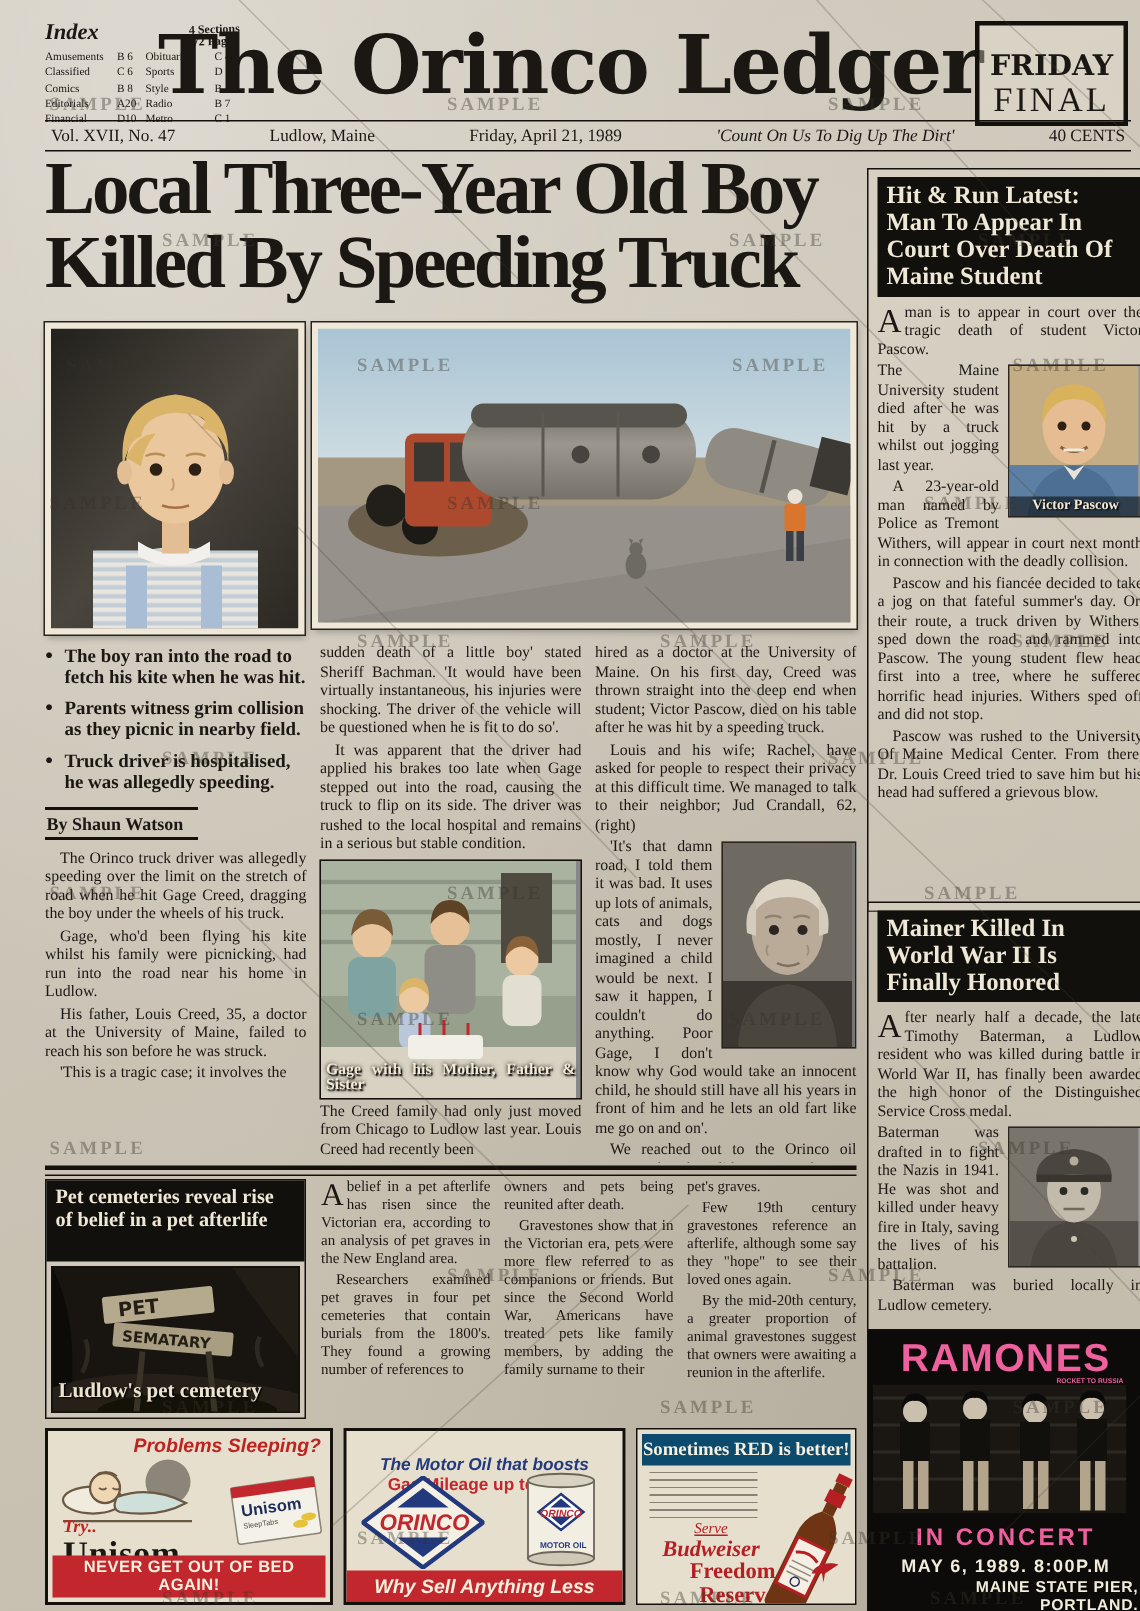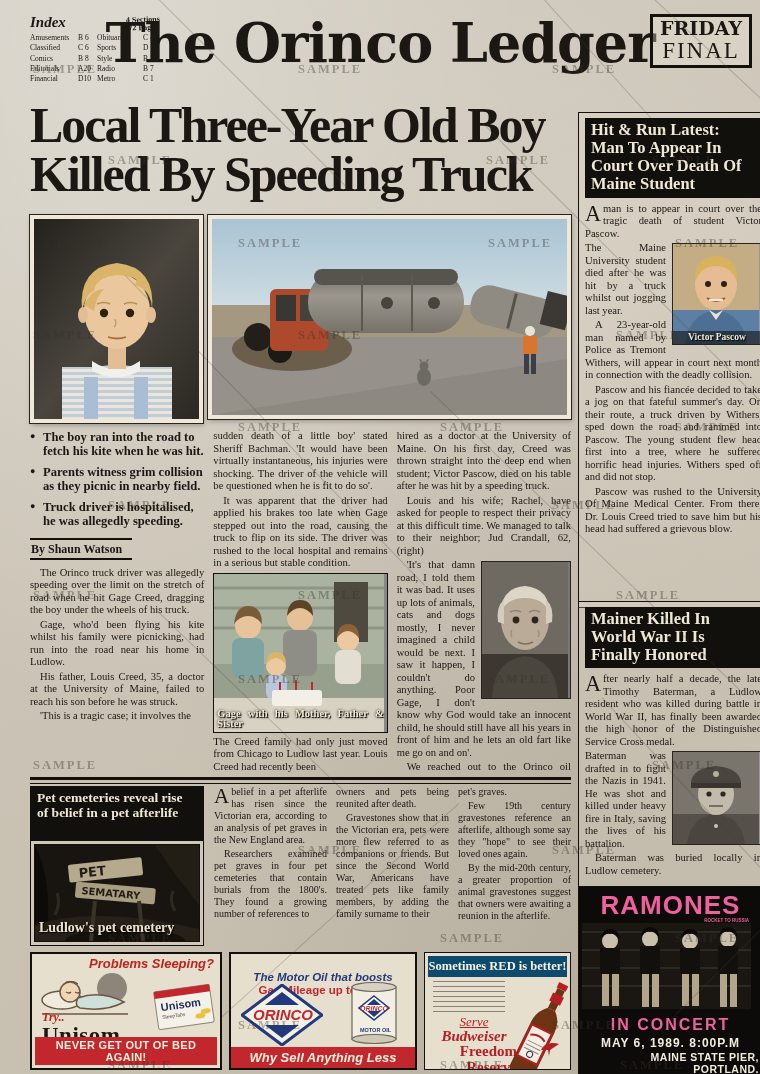--- a/index.html
+++ b/index.html
@@ -16,21 +16,21 @@
 
   
   .index-box{position:absolute;left:30px;top:12px;width:130px;font-size:7.5px;line-height:1.35;}
   .index-head{display:flex;justify-content:space-between;align-items:flex-end;margin-bottom:1px;}
   .index-title{font-style:italic;font-weight:bold;font-size:15px;}
   .index-sections{font-weight:bold;font-size:8px;text-align:center;line-height:1;transform:rotate(-2deg);}
   .index-grid{display:grid;grid-template-columns:46px 17px 44px 15px;column-gap:2px;}
   .index-grid span{white-space:nowrap;}
   .nl-title{position:absolute;left:0;right:0;top:16px;text-align:center;
     font-family:"DejaVu Serif",serif;font-weight:bold;font-size:54px;letter-spacing:-1px;line-height:1;}
-  .edition-box{position:absolute;right:8px;top:14px;border:3px solid #14110d;padding:2px 7px 3px;text-align:center;background:rgba(235,228,214,.35);}
+  .edition-box{position:absolute;right:8px;top:14px;border:3px solid #14110d;padding:18px 7px 3px;text-align:center;background:rgba(235,228,214,.35);}
   .edition-day{font-family:"DejaVu Serif",serif;font-weight:bold;font-size:19px;line-height:1;}
   .edition-final{font-family:"Liberation Serif",serif;font-size:23px;letter-spacing:2px;line-height:1;margin-top:1px;}
   .dateline{position:absolute;left:30px;right:6px;top:80px;height:19px;border-top:1.5px solid #14110d;border-bottom:1.5px solid #14110d;
     display:flex;align-items:center;justify-content:space-between;font-size:11.5px;padding:0 4px;}
   .dateline .slogan{font-style:italic;}
 
   
   .headline{position:absolute;left:30px;top:101px;width:556px;
     font-weight:bold;font-size:50px;line-height:.98;letter-spacing:-2px;font-family:"Liberation Serif",serif;}
   .photo-frame{position:absolute;background:#efe8d8;padding:4px;box-shadow:0 0 0 1px #29241d,1px 2px 5px rgba(0,0,0,.3);}
@@ -86,21 +86,21 @@
   .ori-head .pct{color:#c1272d;}
   .ori-banner{position:absolute;left:0;right:0;bottom:0;background:#c1272d;color:#f5efdd;
     font-family:"Liberation Sans",sans-serif;font-weight:bold;font-style:italic;font-size:13px;text-align:center;padding:3px 0;}
   .ori-logo{position:absolute;left:10px;top:30px;}
   .ori-can{position:absolute;right:14px;top:26px;}
   .bud-banner{background:#0c4a6e;color:#f7f1df;font-weight:bold;font-size:12.5px;text-align:center;
     padding:3px 0;margin:3px;font-family:"Liberation Serif",serif;}
   .bud-fineprint{position:absolute;left:8px;top:26px;width:72px;height:34px;
     background:repeating-linear-gradient(#00000000 0 2px, rgba(60,55,48,.55) 2px 3px, #00000000 3px 5px);}
   .bud-text{position:absolute;left:6px;top:62px;color:#b51f24;text-align:center;width:86px;line-height:1.05;}
-  .bud-serve{font-style:italic;font-size:13px;text-decoration:underline;}
+  .bud-serve{font-style:italic;font-size:10px;text-decoration:underline;}
   .bud-brand{font-weight:bold;font-size:15px;font-style:italic;}
   .bud-l1{font-weight:bold;font-size:15px;text-align:right;}
   .bud-l2{font-weight:bold;font-size:10.5px;}
   .bud-l3{font-style:italic;font-size:9px;}
   .bud-bottle{position:absolute;right:2px;top:24px;transform:rotate(26deg);}
   .bud-eagle{position:absolute;right:10px;bottom:8px;}
 
   
   .side-box{position:absolute;left:578px;width:177px;border:1.5px solid #14110d;padding:5px 6px;overflow:hidden;background:rgba(230,223,208,.25);}
   .sb-hitrun{top:112px;height:484px;}
@@ -157,20 +157,27 @@
     </div>
   </div>
 
   <div class="nl-title">The Orinco Ledger</div>
 
   <div class="edition-box">
     <div class="edition-day">FRIDAY</div>
     <div class="edition-final">FINAL</div>
   </div>
 
+  <div class="dateline">
+    <span>Vol. XVII,  No. 47</span>
+    <span>Ludlow, Maine</span>
+    <span>Friday, April 21, 1989</span>
+    <span class="slogan">'Count On Us To Dig Up The Dirt'</span>
+    <span>40 CENTS</span>
+  </div>
 
   <div class="headline">Local Three-Year Old Boy Killed By Speeding Truck</div>
 
   <div class="photo-frame pf-boy">
     <svg width="165" height="200" viewBox="0 0 165 200">
       <defs>
         <linearGradient id="bgb" x1="0" y1="0" x2="1" y2="1">
           <stop offset="0" stop-color="#23211d"></stop>
             <stop offset=".5" stop-color="#4a463e"></stop>
             <stop offset="1" stop-color="#2b2823"></stop>

